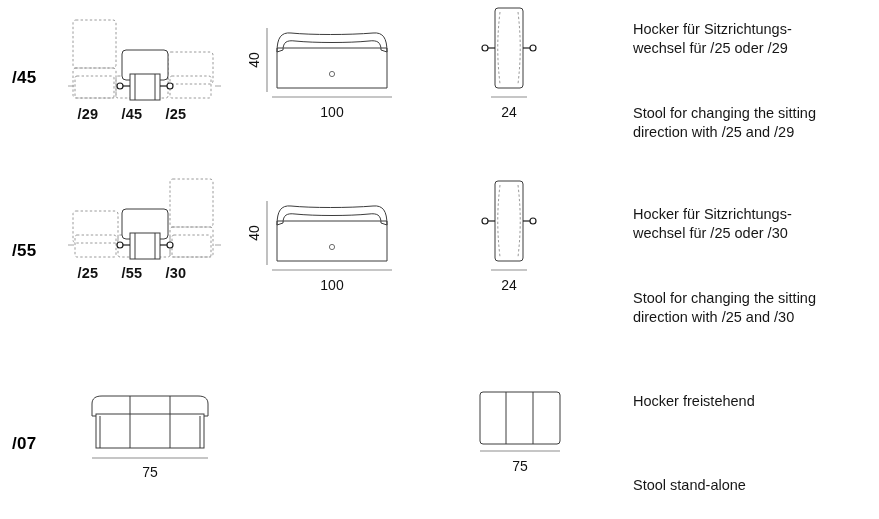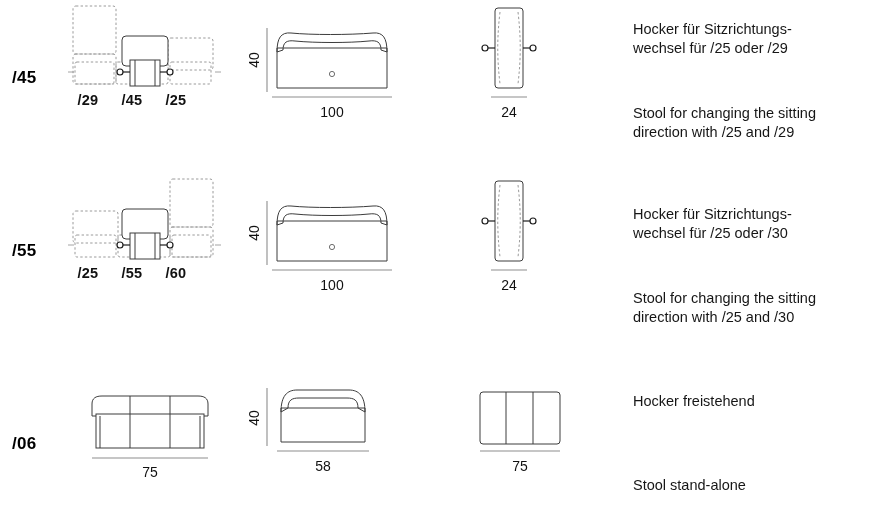--- a/index.html
+++ b/index.html
@@ -83,21 +83,21 @@
 </style>
 </head>
 <body>
 
 <div class="sheet">
 
   <div class="row row-1">
 
     <div class="row-code" style="top:68px;">/45</div>
 
-    <div class="col-plan" style="top:0;">
+    <div class="col-plan" style="top:14px;">
       <svg width="170" height="95" viewBox="0 0 170 95">
 
         <rect class="ln-dash" x="13" y="6" width="43" height="48" rx="3"></rect>
 
         <rect class="ln-dash" x="13" y="54" width="43" height="30" rx="3"></rect>
 
         <rect class="ln-dash" x="15" y="62" width="39" height="22" rx="2"></rect>
 
         <rect class="ln-dash" x="108" y="38" width="45" height="32" rx="3"></rect>
         <rect class="ln-dash" x="110" y="62" width="41" height="22" rx="2"></rect>
@@ -192,21 +192,21 @@
 
         <line class="stem" x1="63" y1="72" x2="70" y2="72"></line>
         <circle class="dot-o" cx="60" cy="72" r="3"></circle>
         <line class="stem" x1="100" y1="72" x2="107" y2="72"></line>
         <circle class="dot-o" cx="110" cy="72" r="3"></circle>
         <line class="ln-thin" x1="8" y1="72" x2="14" y2="72"></line>
         <line class="ln-thin" x1="155" y1="72" x2="161" y2="72"></line>
       </svg>
       <div class="dimtext bold" style="left:8px; top:92px; width:40px;">/25</div>
       <div class="dimtext bold" style="left:52px; top:92px; width:40px;">/55</div>
-      <div class="dimtext bold" style="left:96px; top:92px; width:40px;">/60</div>
+      <div class="dimtext bold" style="left:96px; top:92px; width:40px;">/30</div>
     </div>
 
     <div class="col-front" style="top:0;">
       <svg width="190" height="100" viewBox="0 0 190 100">
         <line class="dimline" x1="28" y1="28" x2="28" y2="92"></line>
         <path class="ln-solid" d="M38 48 L38 88 L148 88 L148 48 Z"></path>
         <path class="ln" d="M38 52 C38 38 42 32 52 33 C72 35 110 35 134 33
                             C144 32 148 38 148 52"></path>
         <path class="ln" d="M44 50 C44 42 48 40 56 41 C76 43 110 43 130 41
                             C138 40 142 42 142 50"></path>
@@ -236,21 +236,21 @@
     <div class="col-text" style="top:22px;">
       <div class="desc de">Hocker für Sitzrichtungs-
 wechsel für /25 oder /30</div>
       <div class="desc en">Stool for changing the sitting
 direction with /25 and /30</div>
     </div>
   </div>
 
   <div class="row row-3">
 
-    <div class="row-code" style="top:88px;">/06</div>
+    <div class="row-code" style="top:88px;">/07</div>
 
     <div class="col-plan" style="top:0;">
       <svg width="170" height="100" viewBox="0 0 170 100">
 
         <path class="ln-solid" d="M32 58 L32 70 L148 70 L148 58
                                   C148 52 144 50 138 50 L42 50
                                   C36 50 32 52 32 58 Z"></path>
 
         <rect class="ln-solid" x="36" y="68" width="108" height="34"></rect>
 
@@ -258,38 +258,20 @@
         <line class="ln" x1="110" y1="50" x2="110" y2="102"></line>
 
         <line class="ln" x1="40" y1="70" x2="40" y2="102"></line>
         <line class="ln" x1="140" y1="70" x2="140" y2="102"></line>
 
         <line class="dimline" x1="32" y1="112" x2="148" y2="112"></line>
       </svg>
       <div class="dimtext" style="left:55px; top:118px; width:70px;">75</div>
     </div>
 
-    <div class="col-front" style="top:0;">
-      <svg width="190" height="110" viewBox="0 0 190 110">
-        <line class="dimline" x1="28" y1="42" x2="28" y2="100"></line>
-
-        <path class="ln-solid" d="M42 62 L42 96 L126 96 L126 62 Z"></path>
-
-        <path class="ln" d="M42 66 C42 50 48 44 58 44 L110 44
-                            C120 44 126 50 126 66"></path>
-        <path class="ln" d="M49 62 C49 54 53 52 60 52 L108 52
-                            C115 52 119 54 119 62"></path>
-        <line class="ln" x1="42" y1="66" x2="49" y2="62"></line>
-        <line class="ln" x1="126" y1="66" x2="119" y2="62"></line>
-
-        <line class="dimline" x1="38" y1="105" x2="130" y2="105"></line>
-      </svg>
-      <div class="dimtext vert" style="left:-2px; top:64px; width:34px;">40</div>
-      <div class="dimtext" style="left:49px; top:112px; width:70px;">58</div>
-    </div>
 
     <div class="col-side" style="top:0;">
       <svg width="150" height="110" viewBox="0 0 150 110">
         <rect class="ln-solid" x="25" y="46" width="80" height="52" rx="3"></rect>
         <line class="ln" x1="51" y1="46" x2="51" y2="98"></line>
         <line class="ln" x1="78" y1="46" x2="78" y2="98"></line>
         <line class="dimline" x1="25" y1="105" x2="105" y2="105"></line>
       </svg>
       <div class="dimtext" style="left:30px; top:112px; width:70px;">75</div>
     </div>

